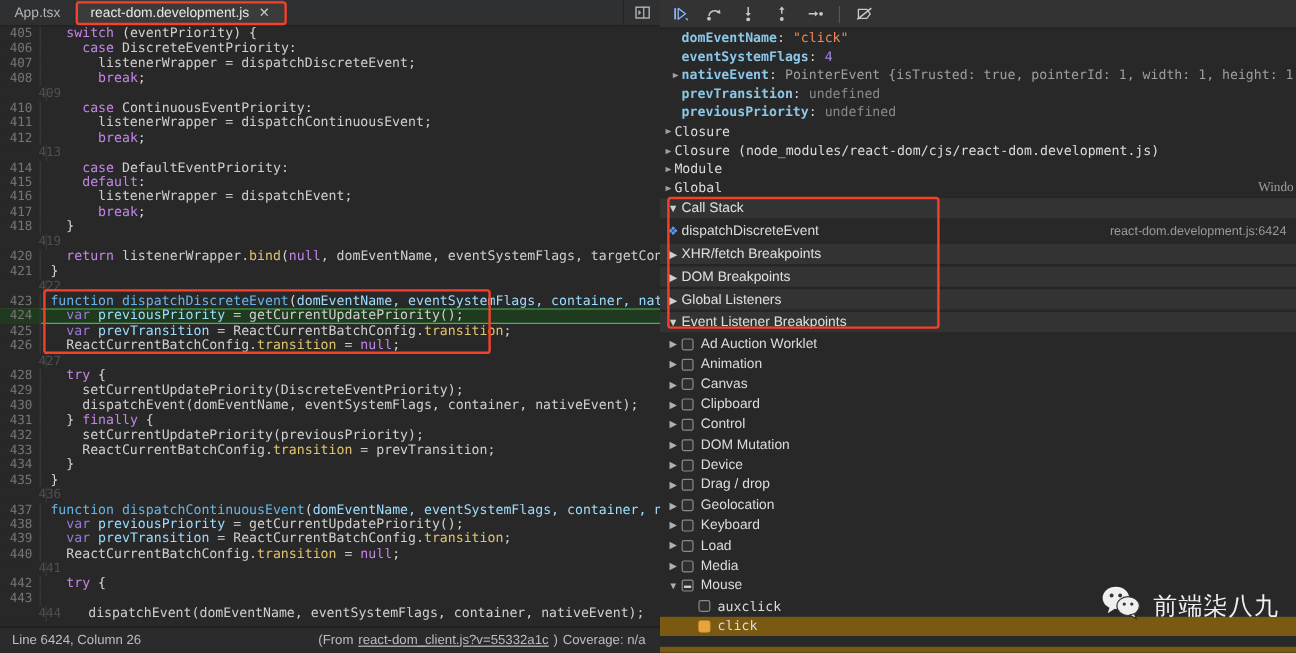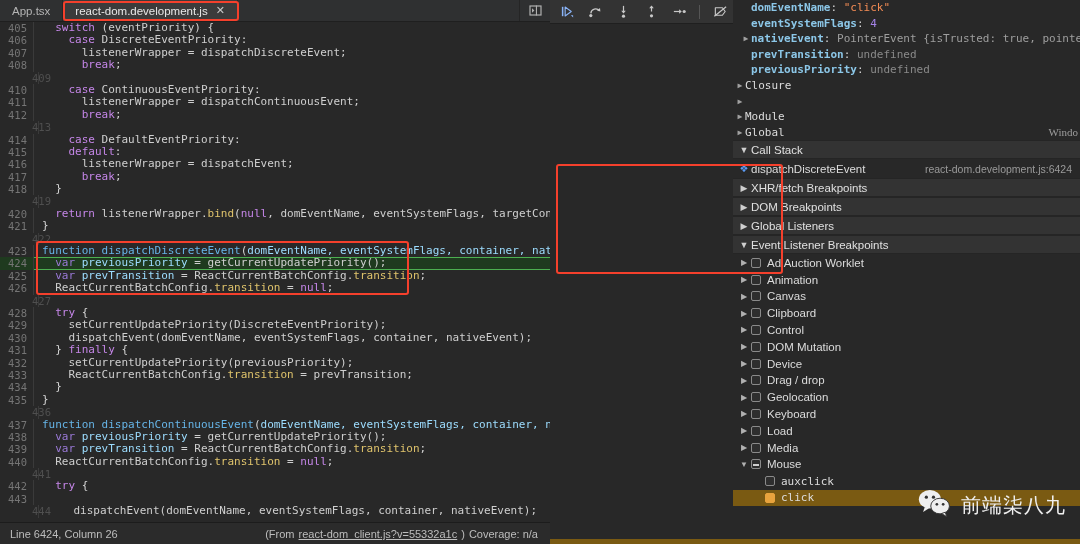--- a/index.html
+++ b/index.html
@@ -86,21 +86,21 @@
     font-size: 11px; color: #bdbdbd;
     padding: 0 10px; position: relative;
   }
   .status-left { }
   .status-right { position: absolute; right: 12px; display:flex; gap:4px; }
   .status-right a { color: #bdbdbd; text-decoration: underline; }
 
   
   #right {
     width: 530px; height: 544px; background: #282828;
-    display: flex; position: relative;
+    display: flex; flex-direction: column; position: relative;
   }
   .dbg-toolbar {
     height: 24px; flex: 0 0 24px; background: #333333;
     display: flex; align-items: center; gap: 2px; padding-left: 4px;
     border-bottom: 1px solid #1f1f1f;
   }
   .tbtn {
     width: 26px; height: 22px; display:flex; align-items:center; justify-content:center;
     cursor: default;
   }
@@ -325,20 +325,21 @@
         <div class="scope-row"><span class="arrow blank">▶</span><span class="sc-name">eventSystemFlags</span><span class="sc-plain">: </span><span class="sc-val-num">4</span></div>
         <div class="scope-row"><span class="arrow">▶</span><span class="sc-name">nativeEvent</span><span class="sc-plain">: </span><span class="sc-type">PointerEvent {isTrusted: true, pointerId: 1, width: 1, height: 1, pr</span></div>
         <div class="scope-row"><span class="arrow blank">▶</span><span class="sc-name">prevTransition</span><span class="sc-plain">: </span><span class="sc-undef">undefined</span></div>
         <div class="scope-row"><span class="arrow blank">▶</span><span class="sc-name">previousPriority</span><span class="sc-plain">: </span><span class="sc-undef">undefined</span></div>
         <div class="scope-node">
           <span class="arrow">▶</span>
           <span>Closure</span>
         </div>
         <div class="scope-node">
           <span class="arrow">▶</span>
+          <span>Closure (node_modules/react-dom/cjs/react-dom.development.js)</span>
         </div>
         <div class="scope-node">
           <span class="arrow">▶</span>
           <span>Module</span>
         </div>
         <div class="scope-node">
           <span class="arrow">▶</span>
           <span>Global</span>
           <span class="windo-right">Windo</span>
         </div>

